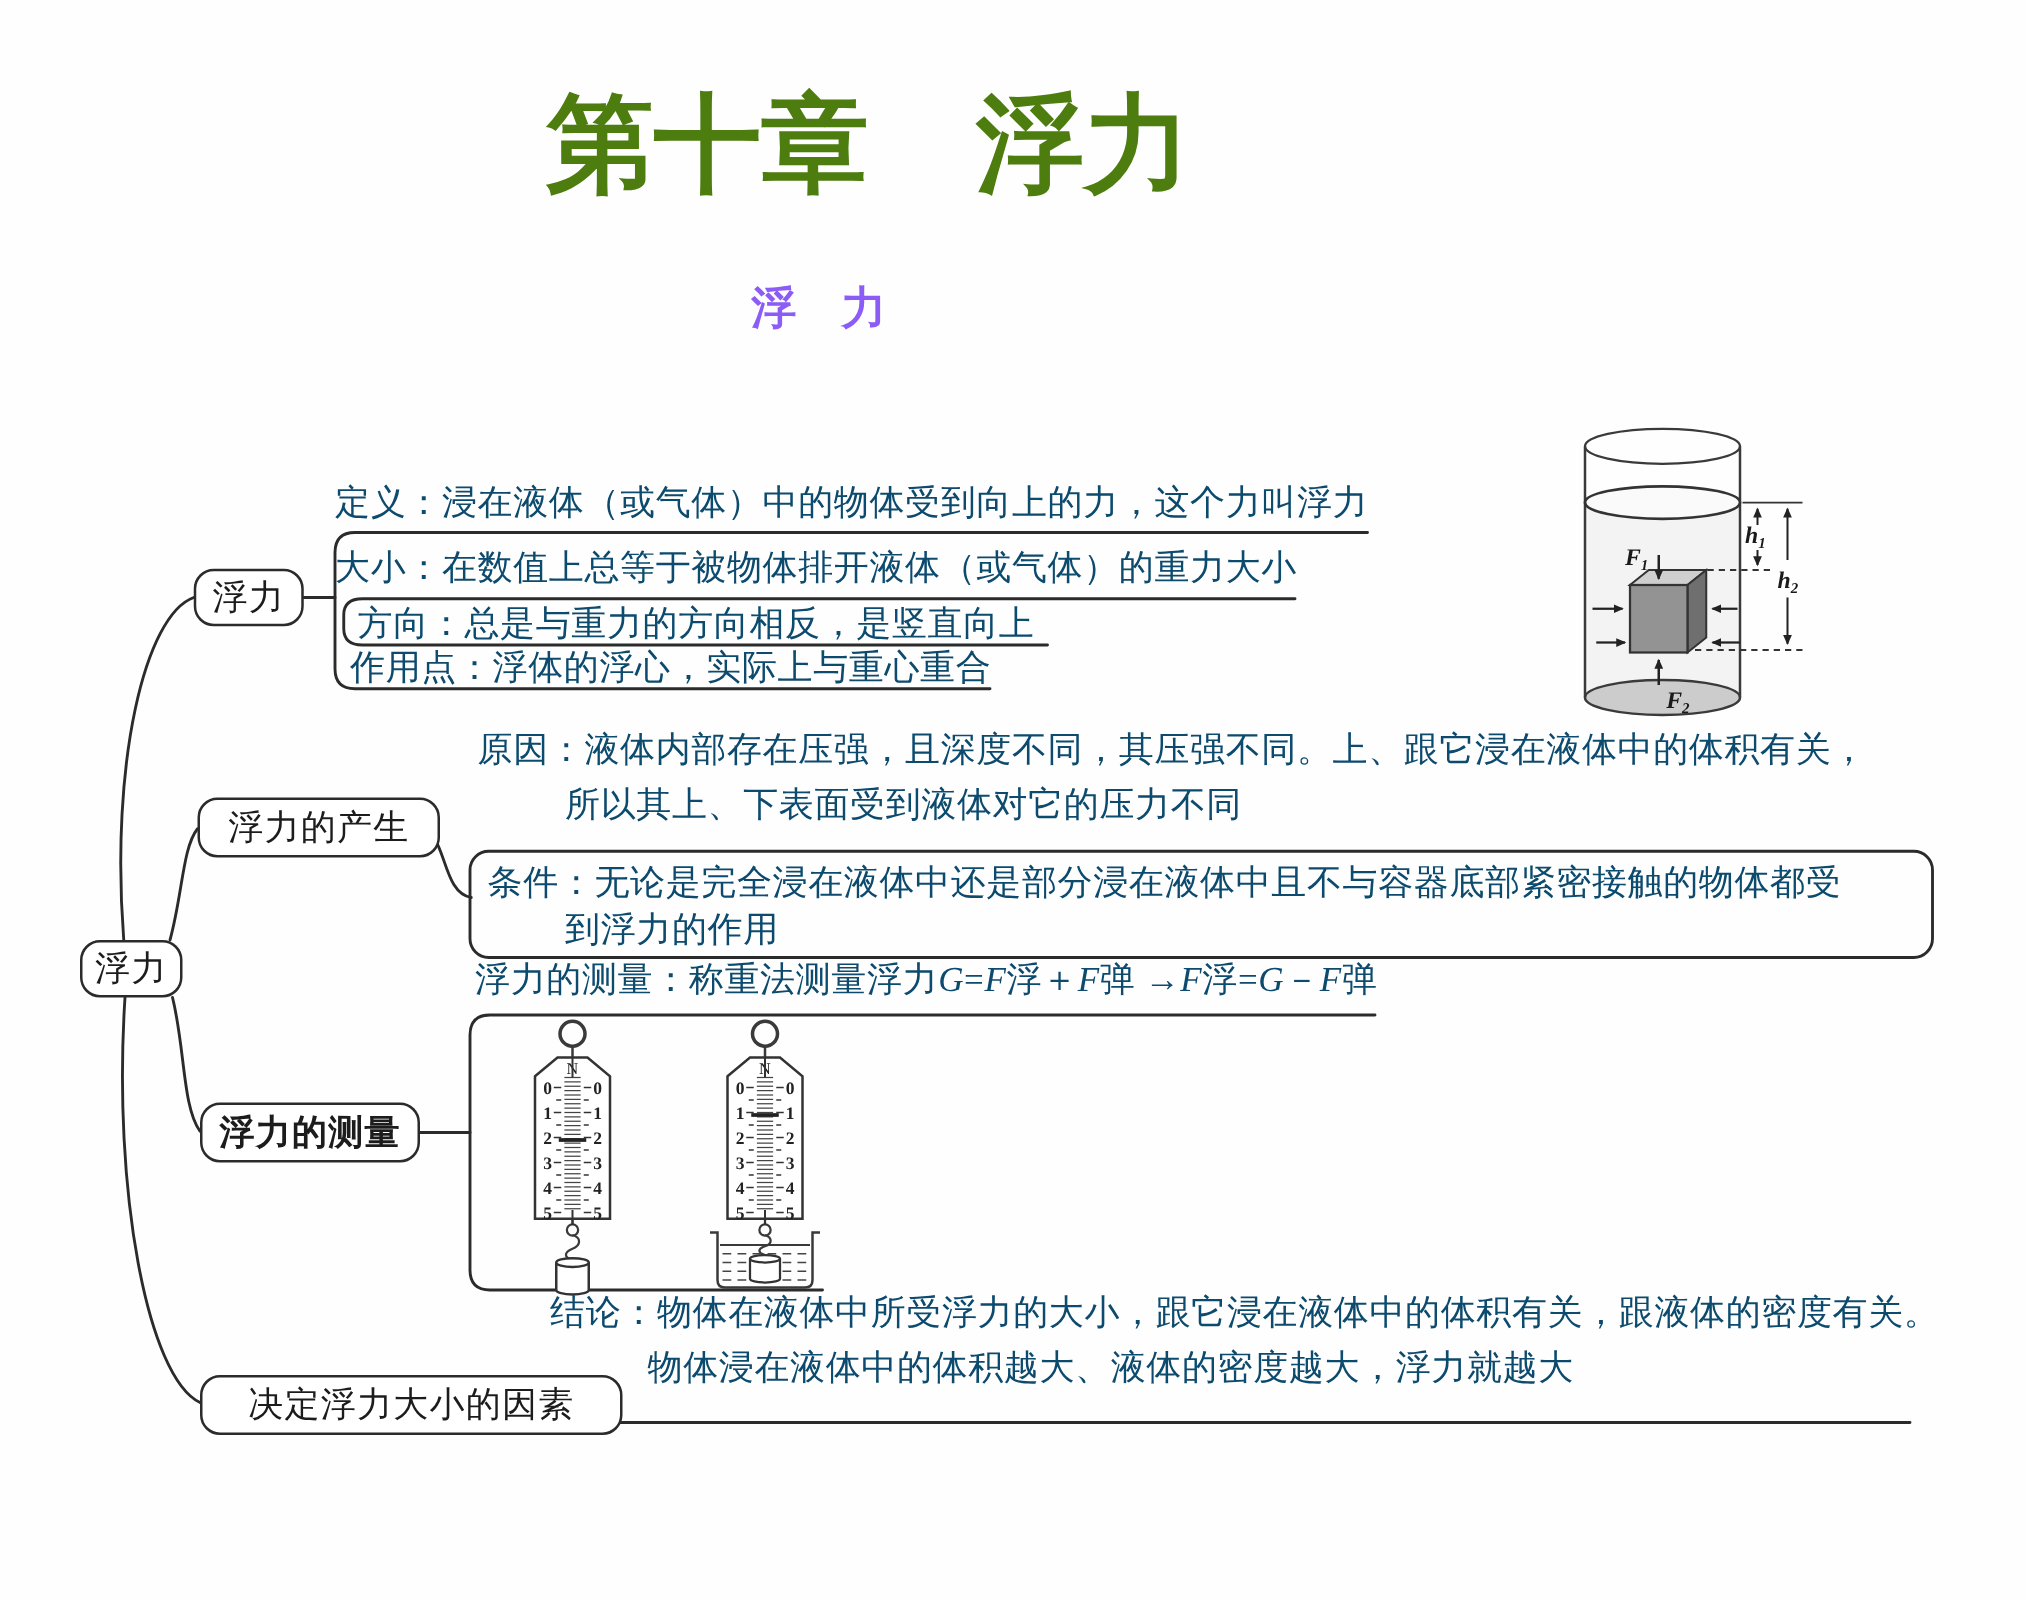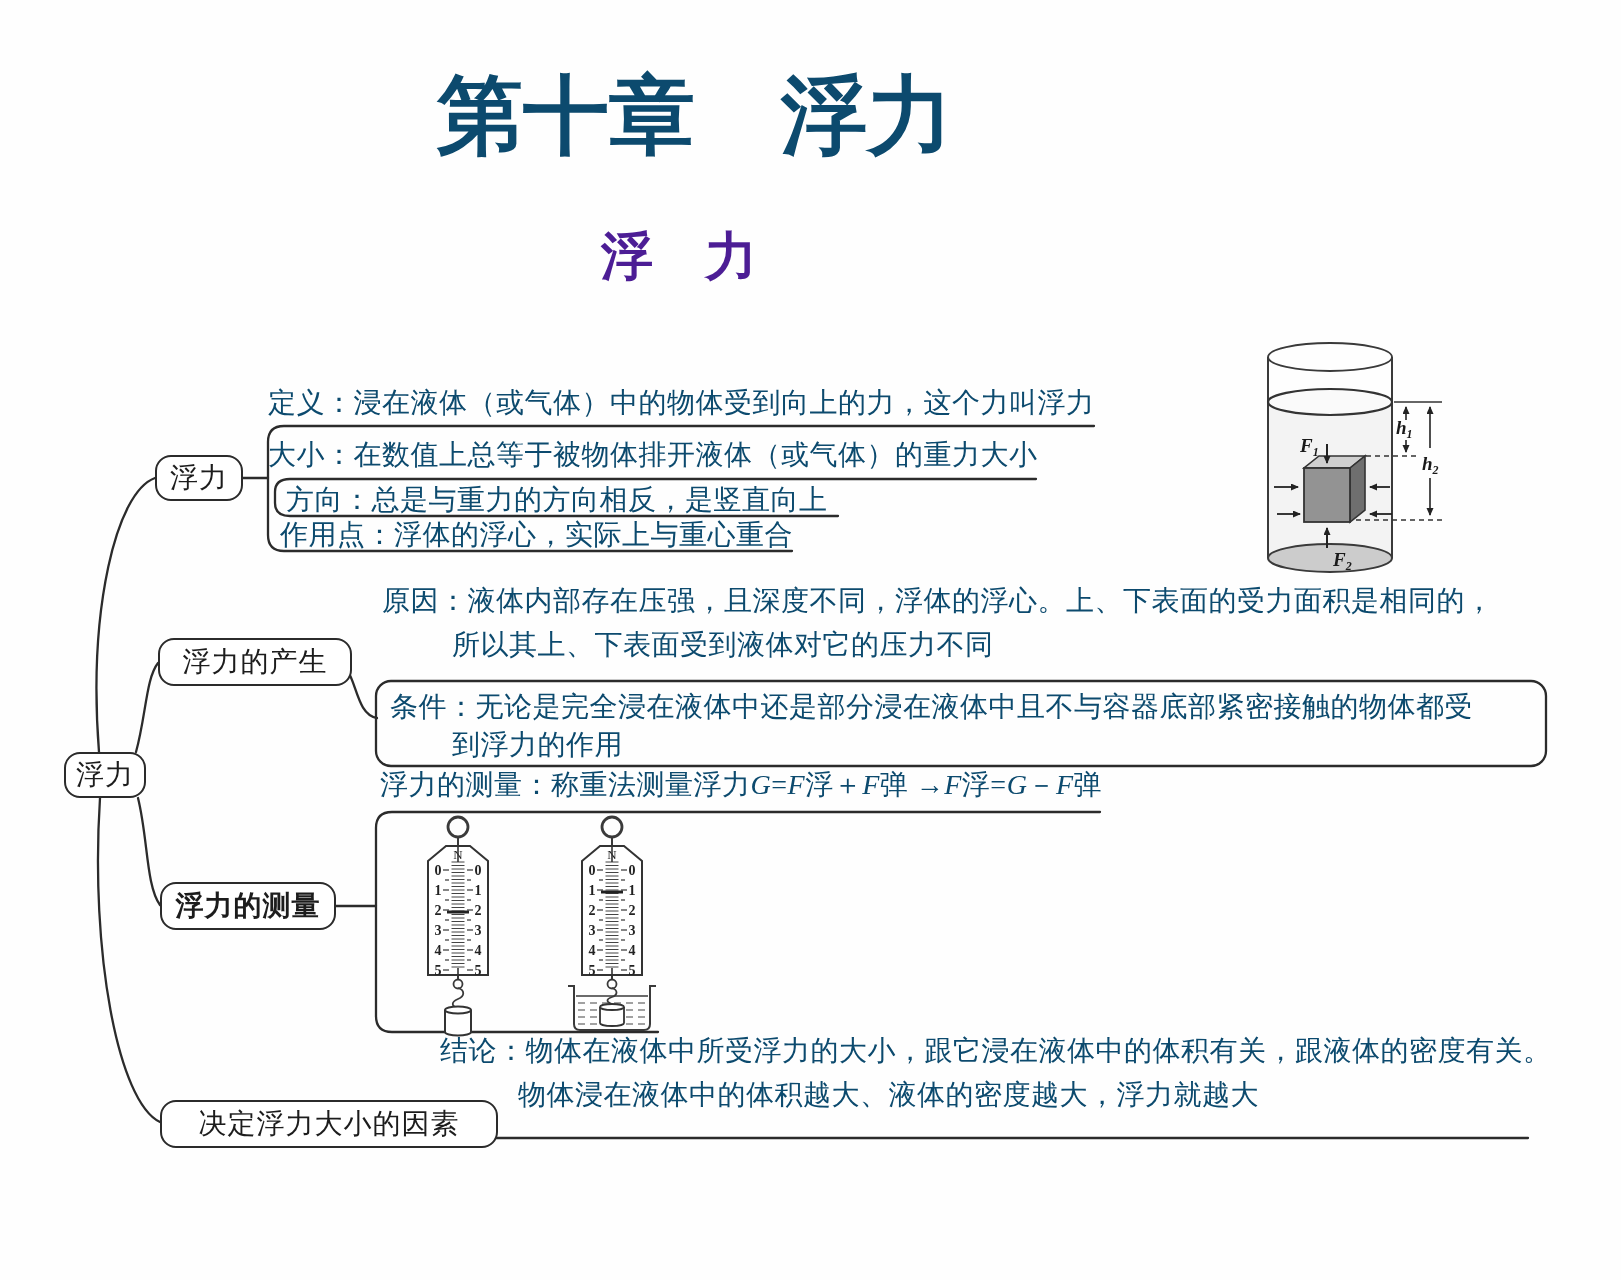--- a/index.html
+++ b/index.html
@@ -14,25 +14,25 @@
   }
   .t i{font-family:"Liberation Serif", serif;font-style:italic;}
   .node{
     position:absolute;box-sizing:border-box;background:#ffffff;
     border:2.4px solid #2b2b2b;border-radius:16px;
     display:flex;align-items:center;justify-content:center;
     font-size:28px;z-index:4;letter-spacing:1px;
   }
   .page-title{
     position:absolute;left:437px;top:58px;font-size:86px;font-weight:bold;
-    font-family:"Liberation Sans", sans-serif;color:#0c4a6e;white-space:nowrap;z-index:3;
+    font-family:"Liberation Sans", sans-serif;color:#4d7c0f;white-space:nowrap;z-index:3;
   }
   .section-subtitle{
-    position:absolute;left:601px;top:222px;font-size:52px;font-weight:bold;
-    font-family:"Liberation Serif", serif;color:#4c1d95;white-space:nowrap;z-index:3;
+    position:absolute;left:601px;top:222px;font-size:36px;font-weight:bold;
+    font-family:"Liberation Serif", serif;color:#8b5cf6;white-space:nowrap;z-index:3;
   }
   
   .ln{stroke:#2b2b2b;stroke-width:2.3;fill:none;stroke-linecap:round;}
   .fig{stroke:#3a3a3a;fill:none;}
   .sc-num{font-family:"Liberation Serif", serif;font-size:14px;font-weight:bold;fill:#222;}
   .sc-n{font-family:"Liberation Serif", serif;font-size:13px;fill:#222;}
   .sc-tick{stroke:#333;stroke-width:1.2;}
   .sc-coil{stroke:#444;stroke-width:1;}
   .sc-pointer{stroke:#222;stroke-width:3;}
   .sc-wire{stroke:#333;stroke-width:1.6;}
@@ -280,21 +280,21 @@
   <div class="node" style="left:155px;top:455px;width:88px;height:46px;">浮力</div>
   <div class="node" style="left:158px;top:638px;width:194px;height:48px;">浮力的产生</div>
   <div class="node" style="left:160px;top:882px;width:176px;height:48px;font-weight:bold;">浮力的测量</div>
   <div class="node" style="left:160px;top:1100px;width:338px;height:48px;">决定浮力大小的因素</div>
 
   <div class="t" style="left:268px;top:388px;">定义：浸在液体（或气体）中的物体受到向上的力，这个力叫浮力</div>
   <div class="t" style="left:268px;top:440px;">大小：在数值上总等于被物体排开液体（或气体）的重力大小</div>
   <div class="t" style="left:286px;top:485px;">方向：总是与重力的方向相反，是竖直向上</div>
   <div class="t" style="left:280px;top:520px;">作用点：浮体的浮心，实际上与重心重合</div>
 
-  <div class="t" style="left:382px;top:586px;">原因：液体内部存在压强，且深度不同，浮体的浮心。上、下表面的受力面积是相同的，</div>
+  <div class="t" style="left:382px;top:586px;">原因：液体内部存在压强，且深度不同，其压强不同。上、跟它浸在液体中的体积有关，</div>
   <div class="t" style="left:452px;top:630px;">所以其上、下表面受到液体对它的压力不同</div>
   <div class="t" style="left:390px;top:692px;">条件：无论是完全浸在液体中还是部分浸在液体中且不与容器底部紧密接触的物体都受</div>
   <div class="t" style="left:452px;top:730px;">到浮力的作用</div>
 
   <div class="t" style="left:380px;top:770px;">浮力的测量：称重法测量浮力<i>G</i>=<i>F</i>浮＋<i>F</i>弹 →<i>F</i>浮=<i>G</i>－<i>F</i>弹</div>
 
   <div class="t" style="left:440px;top:1036px;text-align:right;">结论：物体在液体中所受浮力的大小，跟它浸在液体中的体积有关，跟液体的密度有关。</div>
   <div class="t" style="left:518px;top:1080px;">物体浸在液体中的体积越大、液体的密度越大，浮力就越大</div>
 
 </div>

